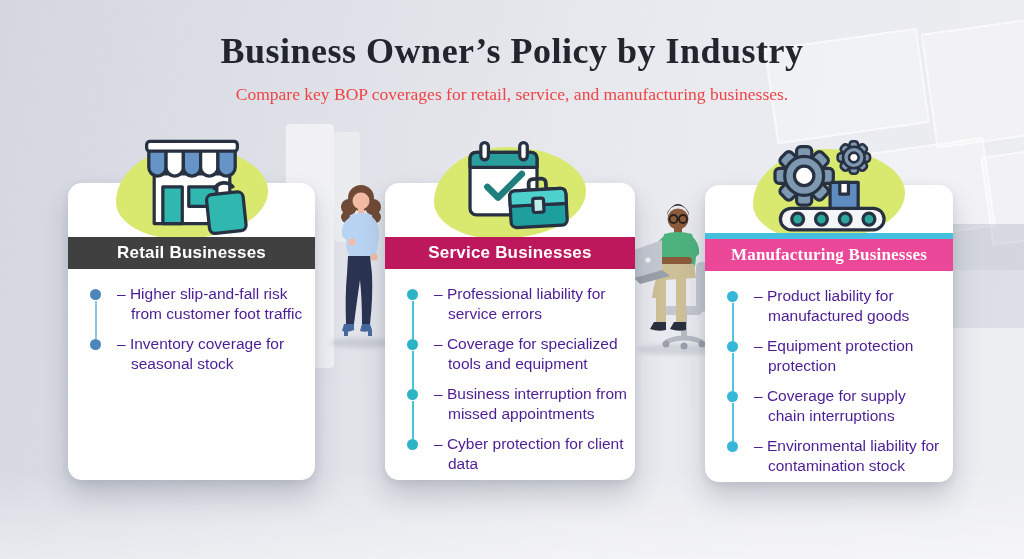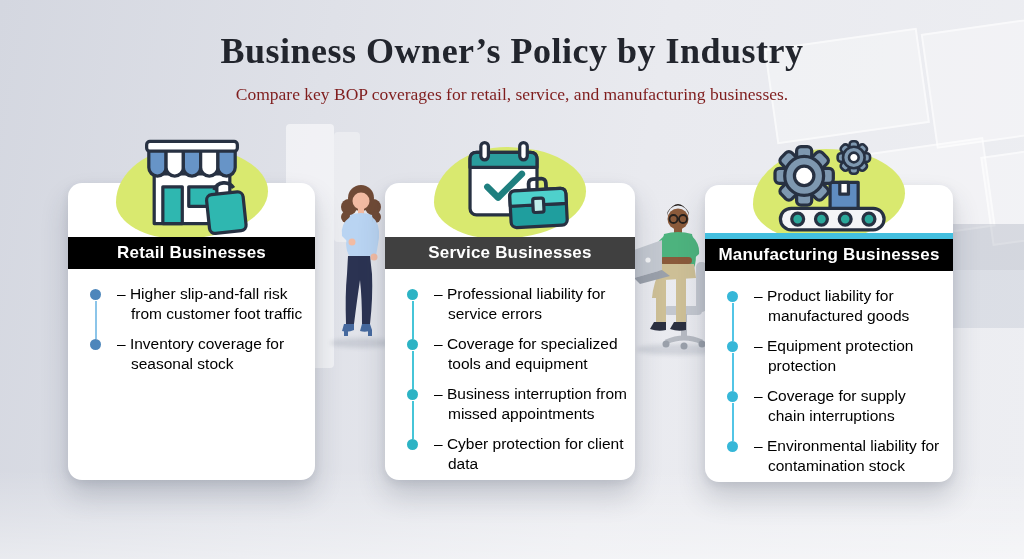--- a/index.html
+++ b/index.html
@@ -22,40 +22,40 @@
   .ledge2{left:952px;top:270px;width:72px;height:58px;background:rgba(200,205,214,.45);}
   .floor-glow{left:0;top:470px;width:1024px;height:89px;background:linear-gradient(180deg,rgba(255,255,255,0) 0%,rgba(255,255,255,.45) 100%);}
   
   .title{
     position:absolute;top:30px;left:0;width:100%;text-align:center;
     font-family:"Liberation Serif",serif;font-weight:700;font-size:36px;
     color:#22252d;letter-spacing:.5px;
   }
   .subtitle{
     position:absolute;top:84px;left:0;width:100%;text-align:center;
-    font-family:"Liberation Serif",serif;font-size:17.5px;color:#7f1d1d;
+    font-family:"Liberation Serif",serif;font-size:17.5px;color:#ef4444;
   }
   
   .card{
     position:absolute;top:183px;height:297px;background:#fff;border-radius:14px;
     box-shadow:0 16px 28px rgba(45,55,75,.20),0 3px 8px rgba(45,55,75,.10);
   }
   .card[data-card="0"]{left:68px;width:247px;}
   .card[data-card="1"]{left:385px;width:250px;}
   .card[data-card="2"]{left:705px;top:185px;width:248px;}
   .header-strip{position:absolute;left:0;right:0;top:48px;height:6px;background:#44bfdf;}
   .card-header{
     position:absolute;left:0;right:0;top:54px;height:32px;
     display:flex;align-items:center;justify-content:center;
     color:#fff;font-weight:700;font-size:17px;letter-spacing:.2px;
   }
   .bullets{list-style:none;margin:0;padding:0;position:absolute;top:101px;left:22px;right:8px;}
   .bullet{
     position:relative;padding-left:41px;text-indent:-14px;margin-bottom:9px;
-    font-size:15.5px;line-height:1.32;color:#000000;
+    font-size:15.5px;line-height:1.32;color:#4c1d95;
   }
   .bullet::before{
     content:"";position:absolute;left:0;top:5px;width:11px;height:11px;border-radius:50%;
     background:var(--dot,#4d86bb);text-indent:0;
   }
   .bullet:not(:last-child)::after{
     content:"";position:absolute;left:4.5px;top:17px;bottom:-14px;width:2.5px;
     background:var(--line,#8cc5e9);text-indent:0;
   }
   
@@ -170,21 +170,21 @@
           <rect x="72" y="48" width="26" height="18" fill="#2fb7b0"></rect>
 
           <g transform="rotate(-6 106 74)">
             <path d="M98 50 A10 10 0 0 1 116 50" fill="none" stroke-width="3.5"></path>
             <rect x="90" y="54" width="34" height="36" rx="5" fill="#2fb7b0"></rect>
           </g>
         </g>
       </svg>
     </div>
 
-    <div class="card-header" style="background: #000000;">Retail Businesses</div>
+    <div class="card-header" style="background: #404040;">Retail Businesses</div>
     <ul class="bullets">
         <li class="bullet">– Higher slip-and-fall risk from customer foot traffic</li>
         <li class="bullet">– Inventory coverage for seasonal stock</li>
       </ul>
   </div>
 
   <div class="card" data-card="1" style="--dot: #2cb3c4; --line: #46c5d8;">
     <div class="icon-wrap">
       <div class="blob" style="background: rgb(217, 233, 111);"></div>
       <svg width="176" height="108" viewBox="0 0 150 100">
@@ -200,21 +200,21 @@
             <rect x="18" y="0" width="16" height="14" rx="4" fill="none" stroke-width="3.5"></rect>
             <rect x="0" y="10" width="52" height="34" rx="5" fill="#1f9e9e"></rect>
             <path d="M0 24 L52 24" stroke-width="3"></path>
             <path d="M0 15 Q0 10 5 10 L47 10 Q52 10 52 15 L52 24 L0 24 Z" fill="#4ed0cc"></path>
             <rect x="21" y="18" width="10" height="13" rx="2" fill="#bfeeea"></rect>
           </g>
         </g>
       </svg>
     </div>
 
-    <div class="card-header" style="background: #404040;">Service Businesses</div>
+    <div class="card-header" style="background: #be185d;">Service Businesses</div>
     <ul class="bullets">
         <li class="bullet">– Professional liability for service errors</li>
         <li class="bullet">– Coverage for specialized tools and equipment</li>
         <li class="bullet">– Business interruption from missed appointments</li>
         <li class="bullet">– Cyber protection for client data</li>
       </ul>
   </div>
 
   <div class="card" data-card="2" style="--dot: #36b7d8; --line: #52c5e6;">
     <div class="icon-wrap">
@@ -251,21 +251,21 @@
         <g stroke="#273142" stroke-width="3">
           <rect x="30" y="66" width="96" height="20" rx="10" fill="#f4f5f7"></rect>
           <circle cx="46" cy="76" r="5.5" fill="#2ba89b"></circle>
           <circle cx="68" cy="76" r="5.5" fill="#2ba89b"></circle>
           <circle cx="90" cy="76" r="5.5" fill="#2ba89b"></circle>
           <circle cx="112" cy="76" r="5.5" fill="#2ba89b"></circle>
         </g>
       </svg>
     </div>
     <div class="header-strip" style="background: rgb(68, 191, 223);"></div>
-    <div class="card-header" style="background: #000000;">Manufacturing Businesses</div>
+    <div class="card-header" style="background: #ec4899; font-family: Liberation Serif, serif;">Manufacturing Businesses</div>
     <ul class="bullets">
         <li class="bullet">– Product liability for manufactured goods</li>
         <li class="bullet">– Equipment protection protection</li>
         <li class="bullet">– Coverage for supply chain interruptions</li>
         <li class="bullet">– Environmental liability for contamination stock</li>
       </ul>
   </div>
 
 </div>
 

